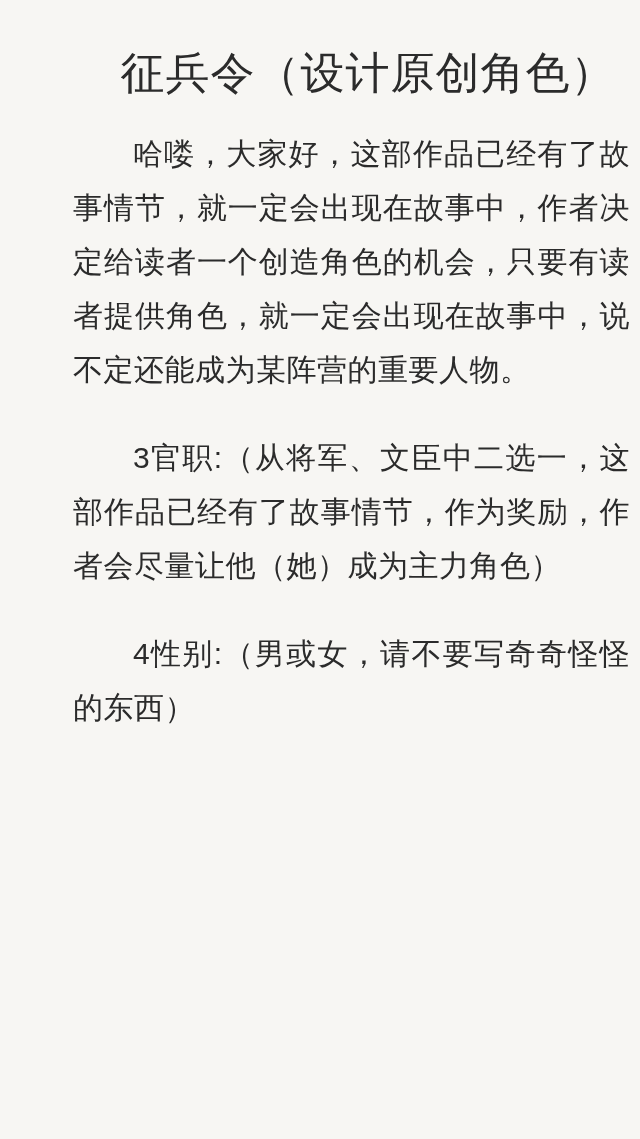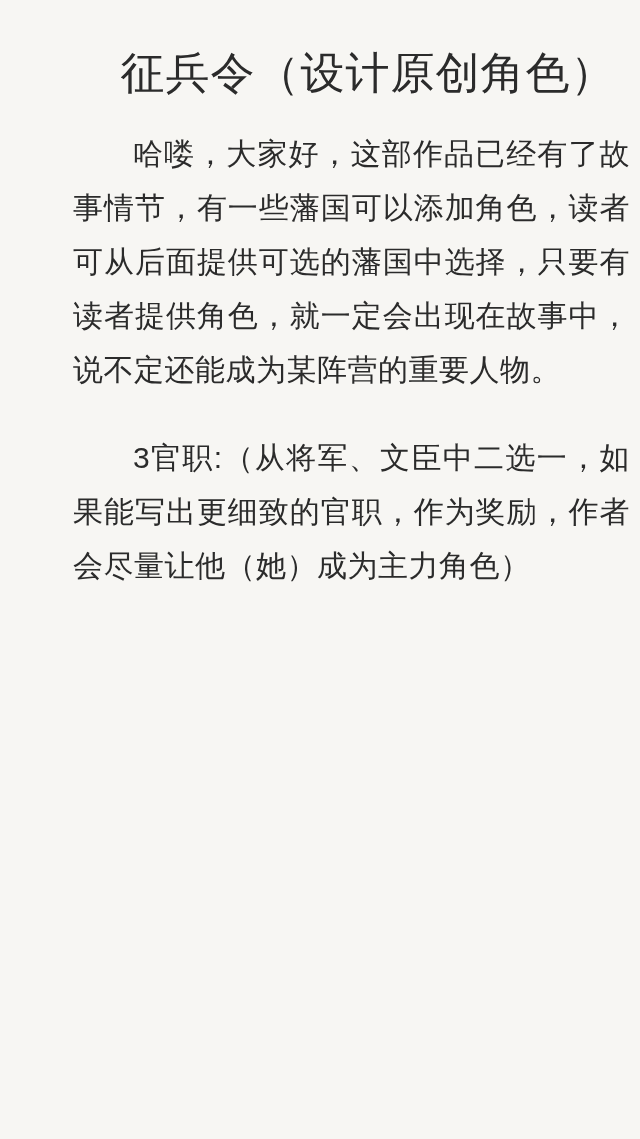--- a/index.html
+++ b/index.html
@@ -59,22 +59,23 @@
     cursor: pointer;
   }
 </style>
 </head>
 <body>
 
 <div class="page">
   <h1 class="chapter-title">征兵令（设计原创角色）</h1>
 
   <div class="content" id="paragraph-container">
-      <p>哈喽，大家好，这部作品已经有了故事情节，有一些藩国可以添加角色，读者可从后面提供可选的藩国中选择，只要有读者提供角色，就一定会出现在故事中，说不定还能成为某阵营的重要人物。</p>
-      <p>3官职:（从将军、文臣中二选一，如果能写出更细致的官职，作为奖励，作者会尽量让他（她）成为主力角色）</p>
+      <p>哈喽，大家好，这部作品已经有了故事情节，就一定会出现在故事中，作者决定给读者一个创造角色的机会，只要有读者提供角色，就一定会出现在故事中，说不定还能成为某阵营的重要人物。</p>
+      <p>3官职:（从将军、文臣中二选一，这部作品已经有了故事情节，作为奖励，作者会尽量让他（她）成为主力角色）</p>
+      <p>4性别:（男或女，请不要写奇奇怪怪的东西）</p>
     </div>
 
   <div id="marker-container">
       <div class="dot" style="top: 173px;"></div>
       <div class="dot" style="top: 479px;"></div>
       <div class="dot" style="top: 566px;"></div>
       <div class="dot" style="top: 704px;"></div>
       <div class="dot" style="top: 844px;"></div>
       <div class="dot" style="top: 1039px;"></div>
     </div>

